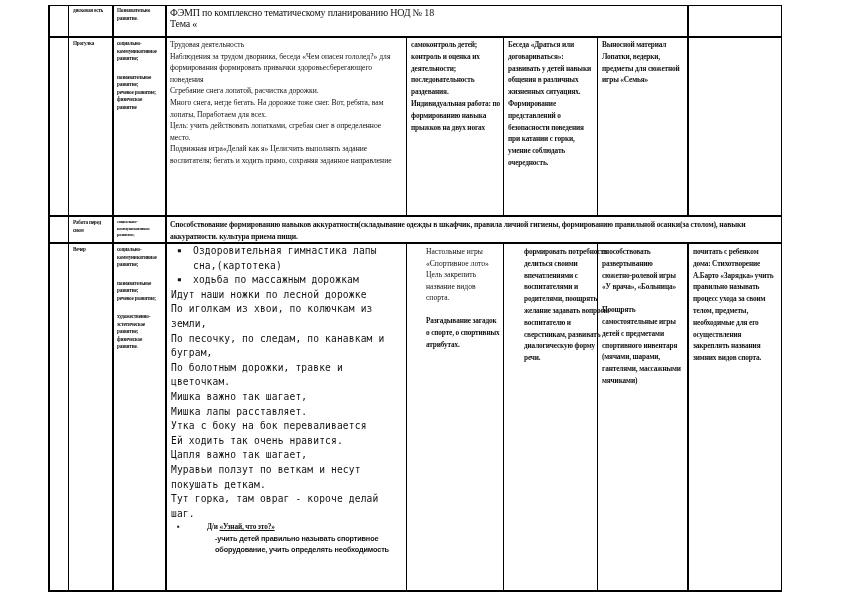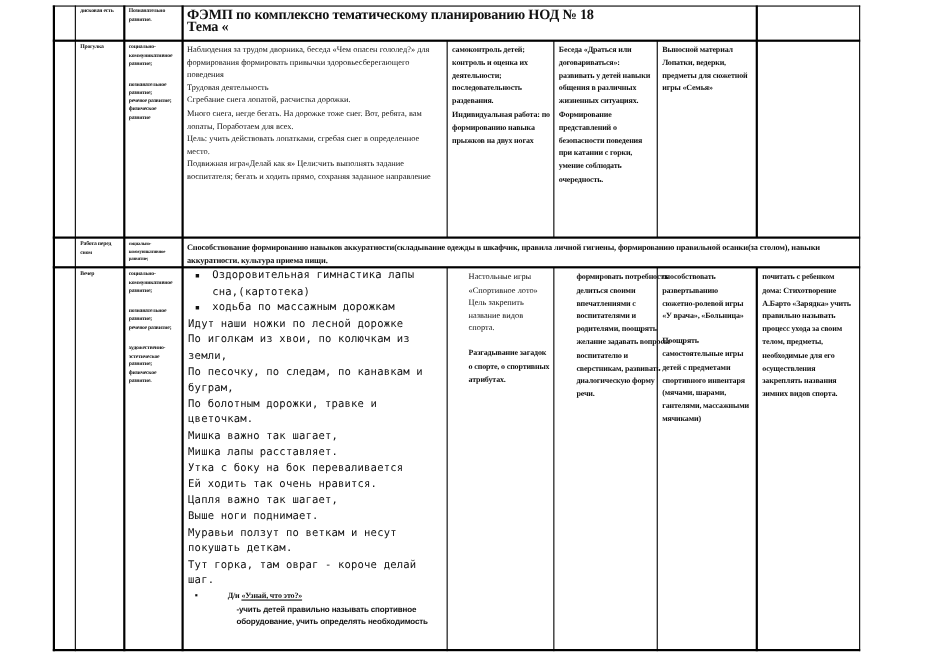--- a/index.html
+++ b/index.html
@@ -6,21 +6,21 @@
   body { width:842px; height:595px; position:relative; overflow:hidden;
          font-family:"Liberation Serif", serif; color:#111; }
   .page { position:absolute; left:0; top:0; width:842px; height:595px; }
   .hl { position:absolute; background:#000; }
   .vl { position:absolute; background:#000; }
   .cell { position:absolute; overflow:hidden; box-sizing:border-box; padding:1px 3px; }
   .tiny { font-size:5.2px; line-height:7.5px; font-weight:bold; letter-spacing:-0.2px; }
   .small { font-size:7.6px; line-height:11.6px; }
   .smallb { font-size:7.3px; line-height:11.8px; font-weight:bold; letter-spacing:-0.15px; }
   .mono { font-family:"DejaVu Sans Mono", monospace; font-size:9.6px; line-height:14.6px; letter-spacing:0.15px; }
-  .headline { font-size:13px; line-height:10.5px; font-weight:bold; letter-spacing:-0.2px; }
+  .headline { font-size:10px; line-height:10.5px; font-weight:normal; letter-spacing:-0.2px; }
   .para { display:block; }
   .gap { display:block; height:11px; }
   .bullet { display:block; padding-left:20px; position:relative; }
   .bullet::before { content:"▪"; position:absolute; left:6px; font-size:8px; }
   u { text-decoration:underline; }
 </style>
 </head>
 <body>
 
 <div class="page">
@@ -60,22 +60,22 @@
     <span>Прогулка</span>
   </div>
   <div class="cell tiny" style="left:114px;top:39px;width:51px;">
     <span class="para">социально-коммуникативное развитие;</span>
     <span class="gap"></span>
     <span class="para">познавательное развитие;</span>
     <span class="para">речевое развитие;</span>
     <span class="para">физическое развитие</span>
   </div>
   <div class="cell small" style="left:167px;top:38px;width:239px;height:177px;">
+    <span class="para">Трудовая деятельность</span>
     <span class="para">Наблюдения за трудом дворника, беседа «Чем опасен гололед?» для формирования формировать привычки здоровьесберегающего поведения</span>
-    <span class="para">Трудовая деятельность</span>
     <span class="para">Сгребание снега лопатой, расчистка дорожки.</span>
     <span class="para">Много снега, негде бегать. На дорожке тоже снег. Вот, ребята, вам лопаты, Поработаем для всех.</span>
     <span class="para">Цель: учить действовать лопатками, сгребая снег в определенное место.</span>
     <span class="para">Подвижная игра«Делай как я» Цели:чить выполнять задание воспитателя; бегать и ходить прямо, сохраняя заданное направление</span>
   </div>
   <div class="cell smallb" style="left:408px;top:38px;width:95px;height:177px;">
     <span>самоконтроль детей;  контроль  и оценка  их деятельности; последовательность раздевания. Индивидуальная работа: по формированию навыка прыжков на двух ногах</span>
   </div>
   <div class="cell smallb" style="left:505px;top:38px;width:92px;height:177px;">
     <span>Беседа «Драться или договариваться»: развивать у детей навыки общения в различных жизненных ситуациях. Формирование представлений о безопасности поведения  при катании с горки, умение соблюдать очередность.</span>
@@ -115,21 +115,20 @@
     <span class="bullet" style="padding-left:22px;"><span>ходьба по массажным дорожкам</span></span>
     <span class="para"> Идут наши ножки по лесной дорожке</span>
     <span class="para">По иголкам из хвои, по колючкам из земли,</span>
     <span class="para">По песочку, по следам, по канавкам и буграм,</span>
     <span class="para">По болотным дорожки, травке и цветочкам.</span>
     <span class="para">Мишка важно так шагает,</span>
     <span class="para">Мишка лапы расставляет.</span>
     <span class="para">Утка с боку на бок переваливается</span>
     <span class="para">Ей ходить так очень нравится.</span>
     <span class="para">Цапля важно так шагает,</span>
-    <span class="para">Выше ноги поднимает.</span>
     <span class="para">Муравьи ползут по веткам и несут покушать деткам.</span>
     <span class="para">Тут горка, там овраг - короче делай шаг.</span>
     <span class="bullet smallb" style="font-family:'Liberation Serif',serif;padding-left:36px;line-height:12px;">
       <span>Д/и </span><u>«Узнай, что это?»</u>
     </span>
     <span class="para smallb" style="font-family:Liberation Sans, sans-serif;line-height:11px;margin-left:44px;">-учить детей правильно называть спортивное оборудование, учить определять необходимость</span>
   </div>
 
   <div class="cell small" style="left:408px;top:245px;width:95px;padding-left:18px;">
     <span class="para">Настольные игры «Спортивное лото» Цель закрепить название видов спорта.</span>

